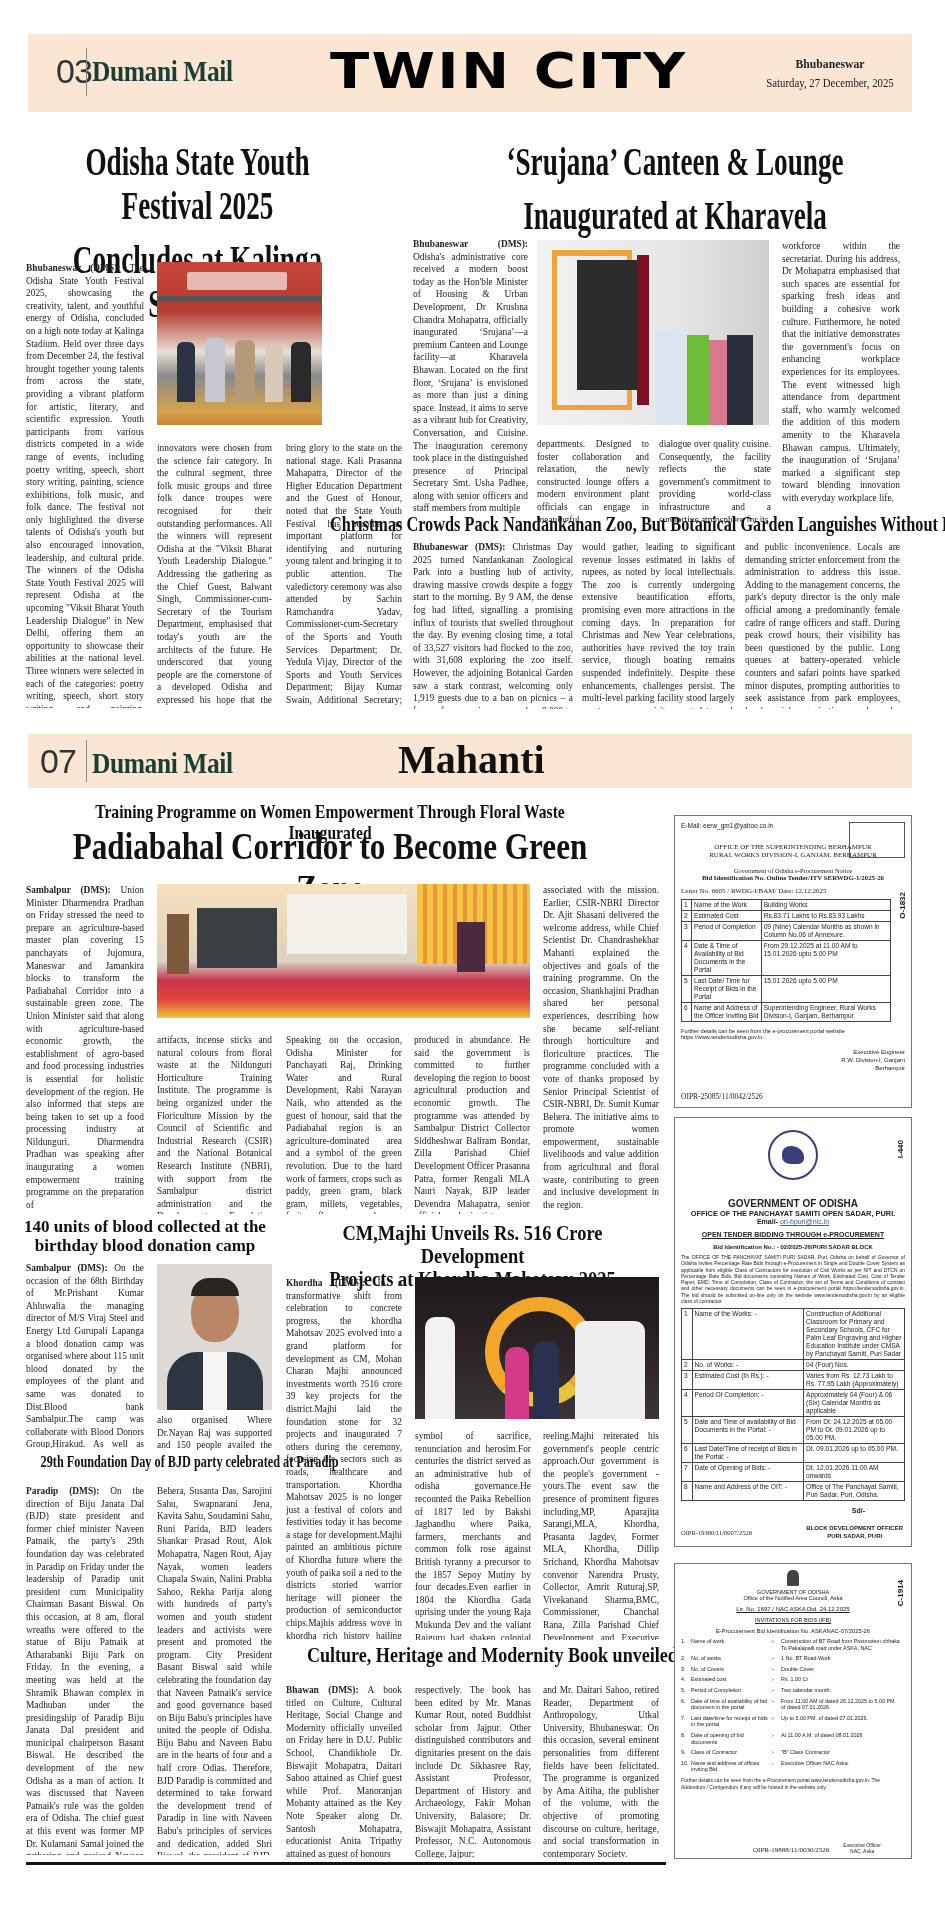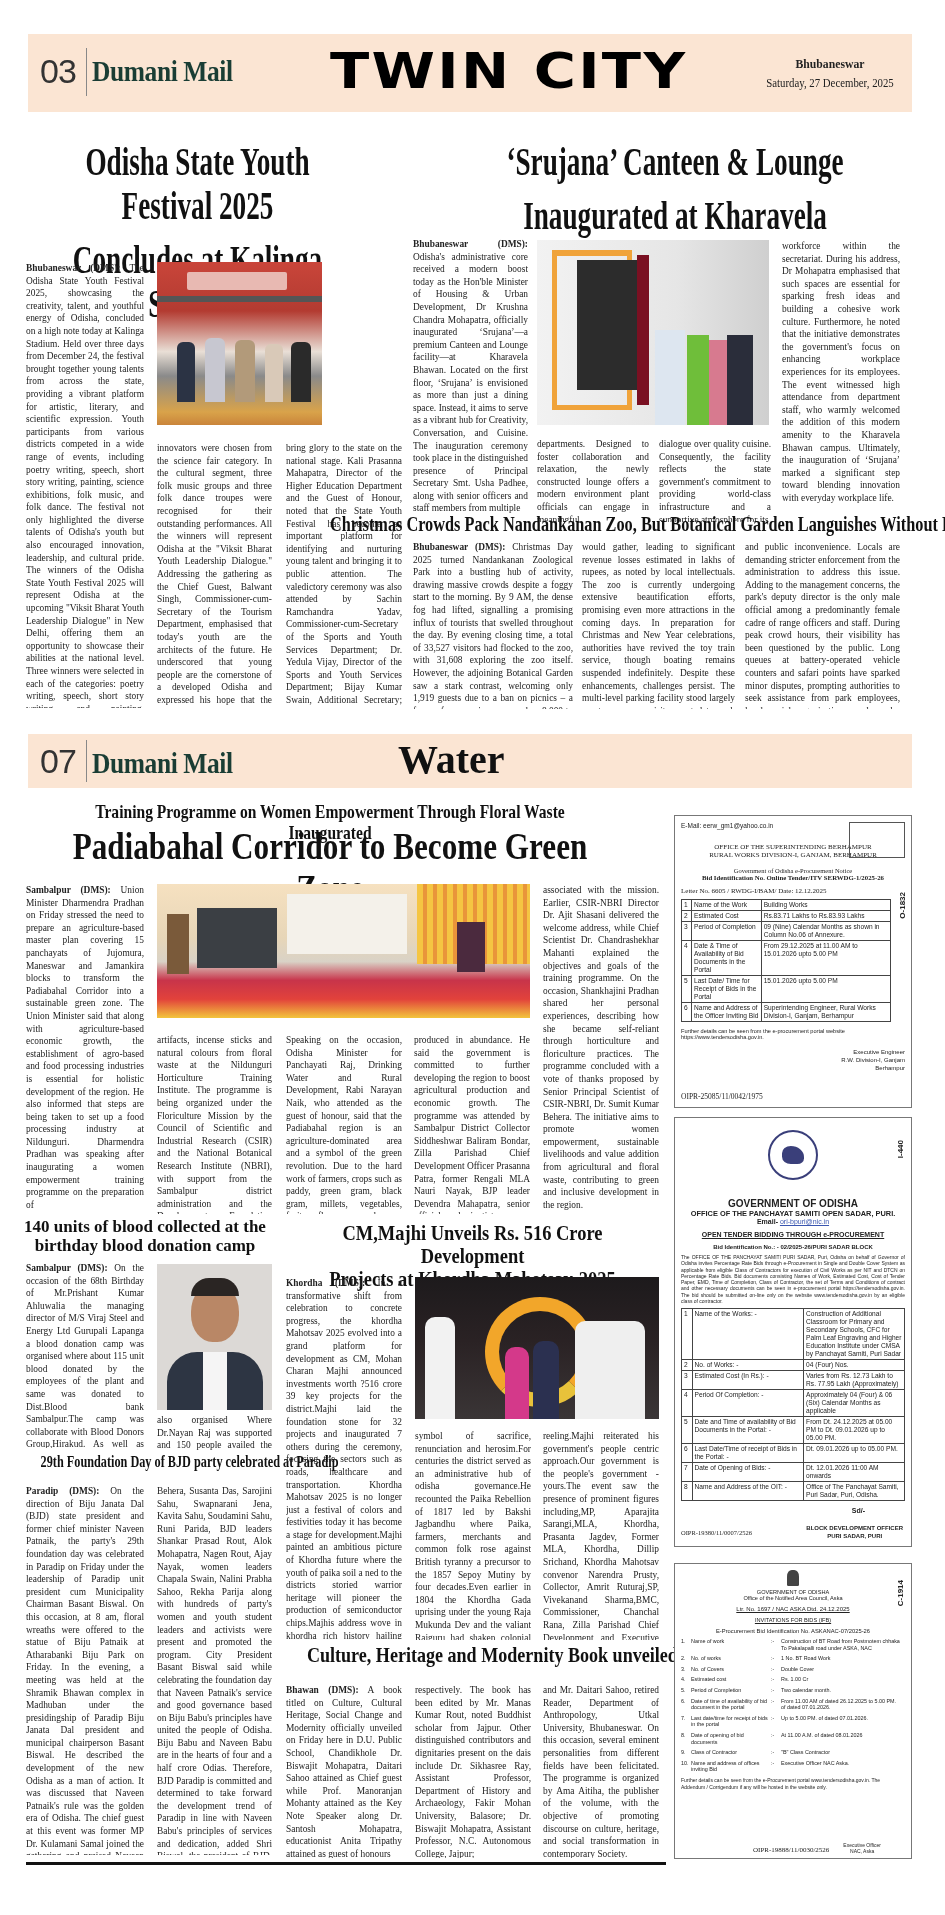--- a/index.html
+++ b/index.html
@@ -19,21 +19,21 @@
 .photo{overflow:hidden}
 .ad{border:1px solid #777;background:#fff;font-family:"Liberation Sans",sans-serif;color:#222;overflow:hidden}
 .ad table{border-collapse:collapse;width:100%}
 .ad td{border:1px solid #444;font-size:6.6px;padding:1px 2px;vertical-align:top;line-height:8px}
 .rule{background:#111}
 </style>
 </head>
 <body>
 
 <div class="abs band" style="left:28px;top:34px;width:884px;height:78px;"></div>
-<div class="abs pg-no" style="left:40px;top:52px;">03</div>
+<div class="abs pg-no" style="left:56px;top:52px;">03</div>
 <div class="abs vline" style="left:86px;top:48px;height:48px;"></div>
 <div class="abs brand" style="left:92px;top:54px;">Dumani Mail</div>
 <div class="abs twin" style="left:330px;top:42px;">TWIN CITY</div>
 <div class="abs dateline" style="left:740px;top:54px;width:180px;">
   <b>Bhubaneswar</b><br>
   <span>Saturday, 27 December, 2025</span>
 </div>
 
 <div class="abs hd" style="left:0px;top:140px;width:395px;font-size:40px;">
   <div class="hd-c">Odisha State Youth Festival 2025</div>
@@ -83,21 +83,21 @@
   <b>Bhubaneswar (DMS):</b>
   <span>Christmas Day 2025 turned Nandankanan Zoological Park into a bustling hub of activity, drawing massive crowds despite a foggy start to the morning. By 9 AM, the dense fog had lifted, signalling a promising influx of tourists that swelled throughout the day. By evening closing time, a total of 33,527 visitors had flocked to the zoo, with 31,608 exploring the zoo itself. However, the adjoining Botanical Garden saw a stark contrast, welcoming only 1,919 guests due to a ban on picnics – a far cry from previous years when 8,000 to 10,000 nature enthusiasts</span>
 </div>
 <div class="abs txt" style="left:582px;top:541px;width:153px;height:168px;">would gather, leading to significant revenue losses estimated in lakhs of rupees, as noted by local intellectuals. The zoo is currently undergoing extensive beautification efforts, promising even more attractions in the coming days. In preparation for Christmas and New Year celebrations, authorities have revived the toy train service, though boating remains suspended indefinitely. Despite these enhancements, challenges persist. The multi-level parking facility stood largely empty, as many visitors opted to park along the main road to avoid fees, causing traffic disruptions</div>
 <div class="abs txt" style="left:745px;top:541px;width:155px;height:168px;">and public inconvenience. Locals are demanding stricter enforcement from the administration to address this issue. Adding to the management concerns, the park's deputy director is the only male official among a predominantly female cadre of range officers and staff. During peak crowd hours, their visibility has been questioned by the public. Long queues at battery-operated vehicle counters and safari points have sparked minor disputes, prompting authorities to seek assistance from park employees, local social organisations, and nearby villagers to maintain order.</div>
 
 <div class="abs band" style="left:28px;top:734px;width:884px;height:54px;"></div>
 <div class="abs pg-no" style="left:40px;top:742px;">07</div>
 <div class="abs vline" style="left:86px;top:740px;height:42px;"></div>
 <div class="abs brand" style="left:92px;top:746px;">Dumani Mail</div>
-<div class="abs" style="left:398px;top:736px;font-family:'Liberation Serif',serif;font-weight:bold;font-size:40px;color:#111;">Water</div>
+<div class="abs" style="left:398px;top:736px;font-family:'Liberation Serif',serif;font-weight:bold;font-size:40px;color:#111;">Mahanti</div>
 
 <div class="abs hd" style="left:0;top:802px;width:660px;font-size:19px;">
   <div style="transform:scaleX(0.82)">Training Programme on Women Empowerment Through Floral Waste Inaugurated</div>
 </div>
 <div class="abs hd" style="left:0;top:826px;width:660px;font-size:38px;">
   <div style="transform:scaleX(0.82)">Padiabahal Corridor to Become Green Zone</div>
 </div>
 <div class="abs txt" style="left:26px;top:884px;width:118px;height:328px;">
   <b>Sambalpur (DMS):</b>
   <span>Union Minister Dharmendra Pradhan on Friday stressed the need to prepare an agriculture-based master plan covering 15 panchayats of Jujomura, Maneswar and Jamankira blocks to transform the Padiabahal Corridor into a sustainable green zone. The Union Minister said that along with agriculture-based economic growth, the establishment of agro-based and food processing industries is essential for holistic development of the region. He also informed that steps are being taken to set up a food processing industry at Nildunguri. Dharmendra Pradhan was speaking after inaugurating a women empowerment training programme on the preparation of</span>
@@ -208,21 +208,21 @@
           <td style="width: 130px;">Superintending Engineer, Rural Works Division-I, Ganjam, Berhampur</td>
         </tr>
       </tbody>
   </table>
   <div style="font-size:5.6px;margin-top:6px">Further details can be seen from the e-procurement portal website https://www.tendersodisha.gov.in.</div>
   <div style="text-align:right;font-size:6px;margin-top:8px;line-height:8px">
     <span>Executive Engineer</span><br>
     <span>R.W. Division-I, Ganjam</span><br>
     <span>Berhampur</span>
   </div>
-  <div style="position:absolute;left:6px;bottom:6px;font-size:7.5px;font-family:'Liberation Serif',serif">OIPR-25085/11/0042/1975</div>
+  <div style="position:absolute;left:6px;bottom:6px;font-size:7.5px;font-family:'Liberation Serif',serif">OIPR-25085/11/0042/2526</div>
 </div>
 
 <div class="abs ad" style="left:674px;top:1117px;width:238px;height:430px;padding:6px 6px;">
   <div style="margin:6px auto 0;width:50px;height:50px;border:2px solid #3a3f7a;border-radius:50%;position:relative">
     <div style="position:absolute;left:12px;top:14px;width:22px;height:18px;background:#3a3f7a;border-radius:40% 60% 30% 40%"></div>
   </div>
   <div style="position:absolute;right:6px;top:22px;writing-mode:vertical-rl;transform:rotate(180deg);font-size:8px;font-weight:bold">I-440</div>
   <div style="text-align:center;font-size:10px;font-weight:bold;margin-top:18px">GOVERNMENT OF ODISHA</div>
   <div style="text-align:center;font-size:7.4px;font-weight:bold">OFFICE OF THE PANCHAYAT SAMITI OPEN SADAR, PURI.</div>
   <div style="text-align:center;font-size:7px;font-weight:bold"><span>Email-</span> <span style="color:#3a56b0;font-weight:normal;text-decoration:underline">ori-bpuri@nic.in</span></div>

